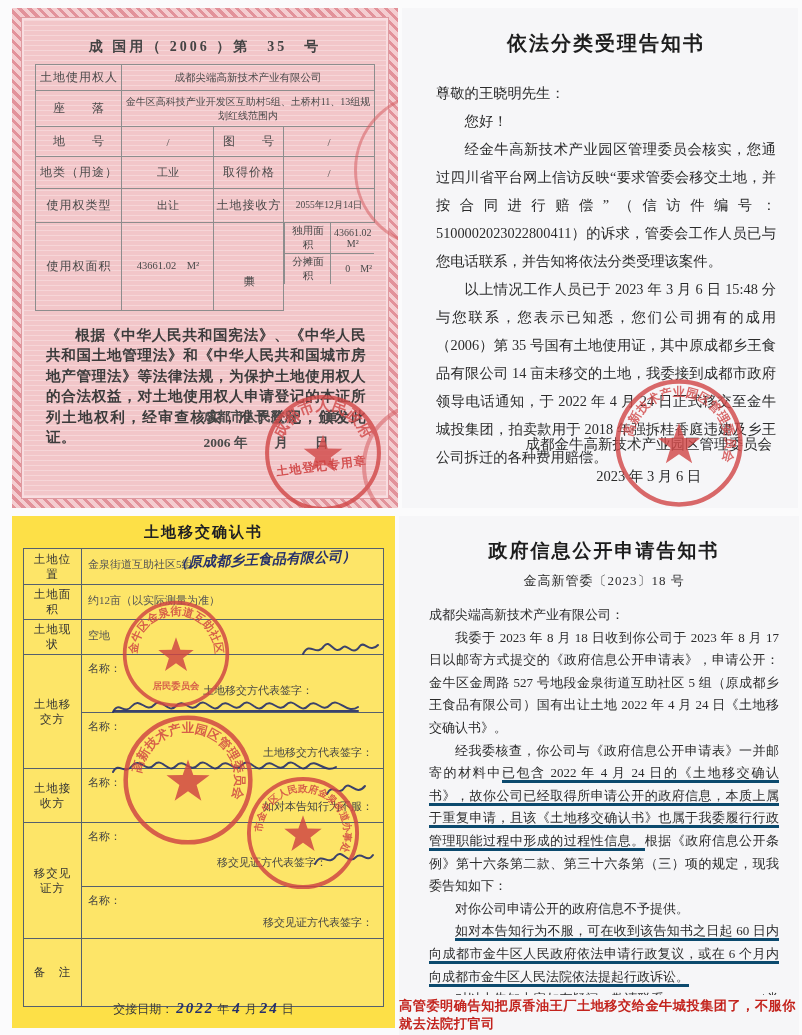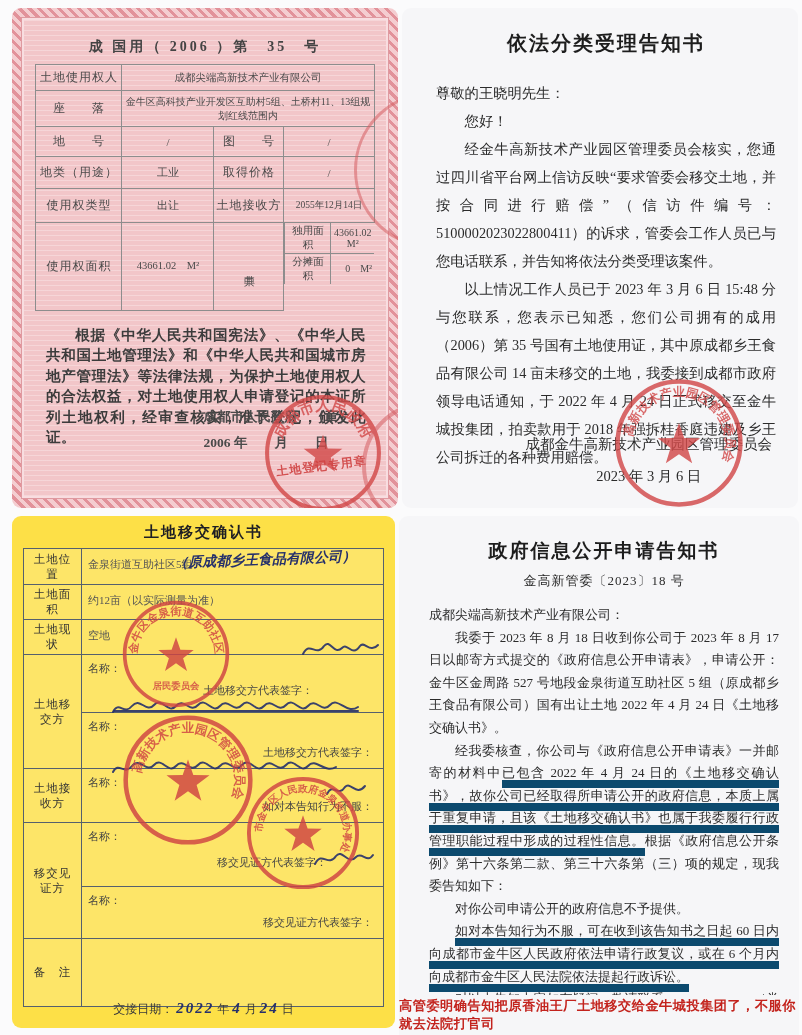--- a/index.html
+++ b/index.html
@@ -1,18 +1,18 @@
 <!DOCTYPE html>
 <html><head>
 <meta charset="utf-8">
 <style>
   html,body{margin:0;padding:0;background:#fbfbfc;}
   .canvas{position:relative;width:802px;height:1035px;background:#fbfbfc;overflow:hidden;
           font-family:"Liberation Serif","DejaVu Serif",serif;color:#2e2e2e;}
-  .q{position:absolute;overflow:hidden;border-radius:9px;}
+  .q{position:absolute;overflow:hidden;}
 
   
   .cert-outer{left:12px;top:8px;width:386px;height:500px;
     background:repeating-linear-gradient(45deg,#e2929a 0 3px,#f4cdd0 3px 7px);
     padding:0;box-sizing:border-box;}
   .cert-inner{position:absolute;left:10px;top:10px;right:10px;bottom:10px;
     background:#f2c6c9;border:2px solid #f8dde0;outline:1px solid #df9aa0;
     background-image:repeating-linear-gradient(0deg,rgba(255,255,255,.28) 0 1px,transparent 1px 5px);}
   .cert-no{margin-top:18px;text-align:center;font-size:14px;letter-spacing:3px;color:#444;font-weight:600;}
   .cert-table{border-collapse:collapse;margin:8px auto 0 auto;width:338px;table-layout:fixed;}
@@ -58,21 +58,21 @@
   .scrib{position:absolute;pointer-events:none;}
   .scrib path{stroke:#26306b;stroke-width:2;fill:none;stroke-linecap:round;opacity:.9;}
 
   
   .n2{left:399px;top:516px;width:400px;height:512px;background:#f6f6f8;box-sizing:border-box;
       padding:22px 20px 0 30px;}
   .n2 .doc-no{text-align:center;font-size:13px;margin-top:8px;color:#2b2b2b;letter-spacing:1px;}
   .n2 p{margin:0;font-size:13px;line-height:22.6px;text-align:justify;color:#2b2b2b;}
   .n2 .addr{margin-top:14px;}
   .n2 .indent{text-indent:2em;}
-  .redul{border-bottom:8px solid #0c4a6e;padding-bottom:0px;}
+  .redul{border-bottom:3px solid #0c4a6e;padding-bottom:0px;}
   .annotation{position:absolute;left:399px;top:995px;width:400px;font-size:13.2px;font-weight:700;
     color:#c3231d;letter-spacing:.5px;background:#f6f6f8;padding:2px 0;}
 </style>
 </head>
 <body>
 
 <div class="canvas">
 
   <div class="q cert-outer">
     <div class="cert-inner">

